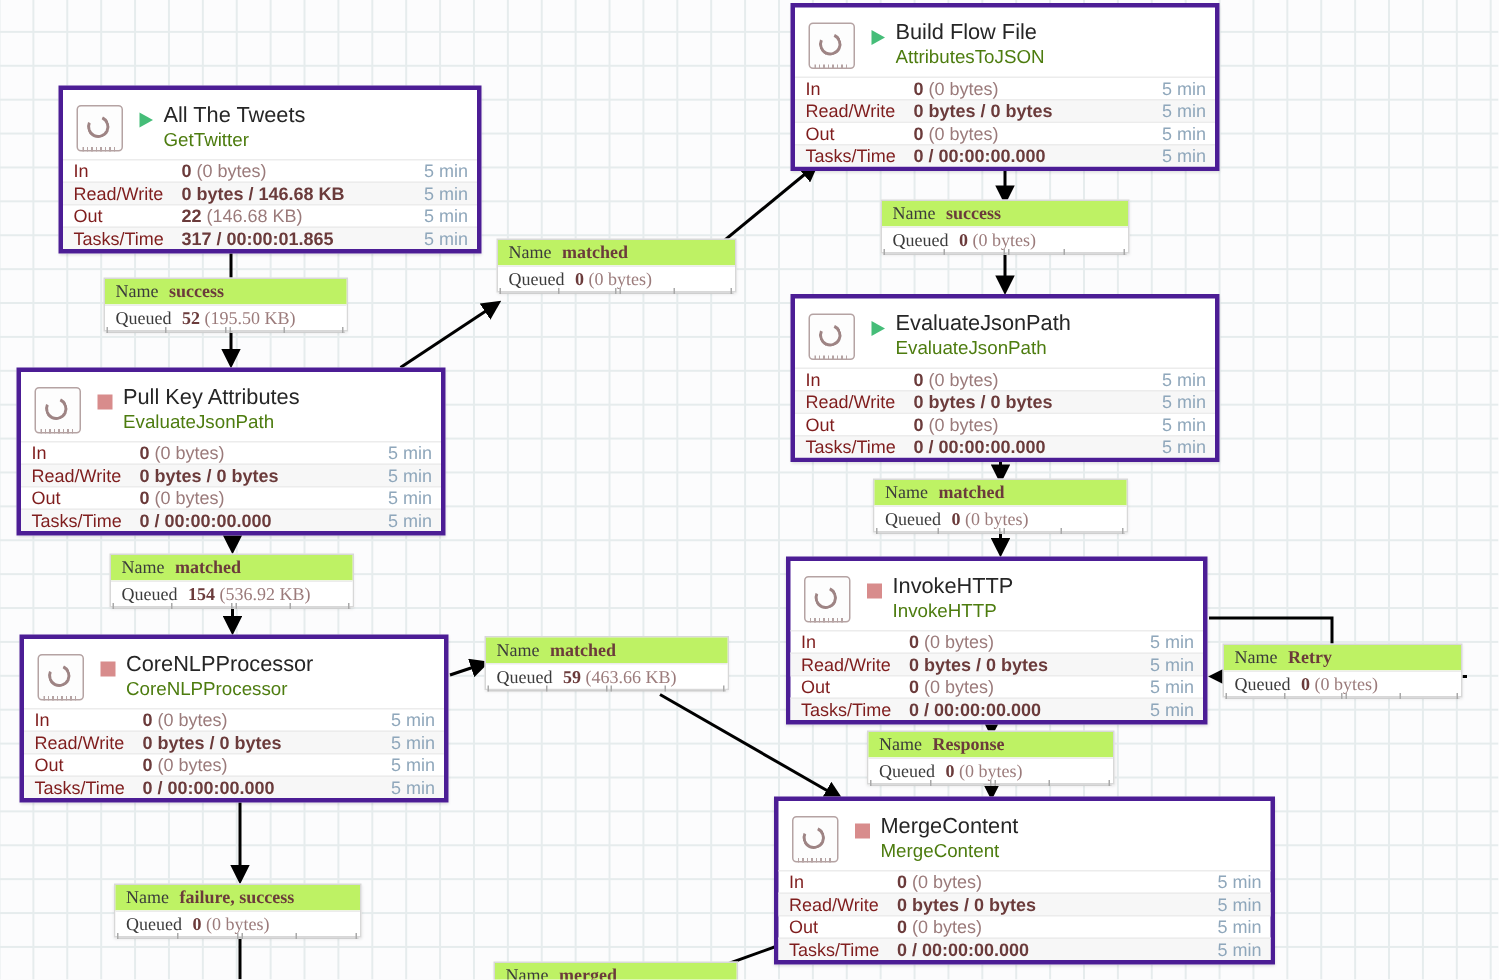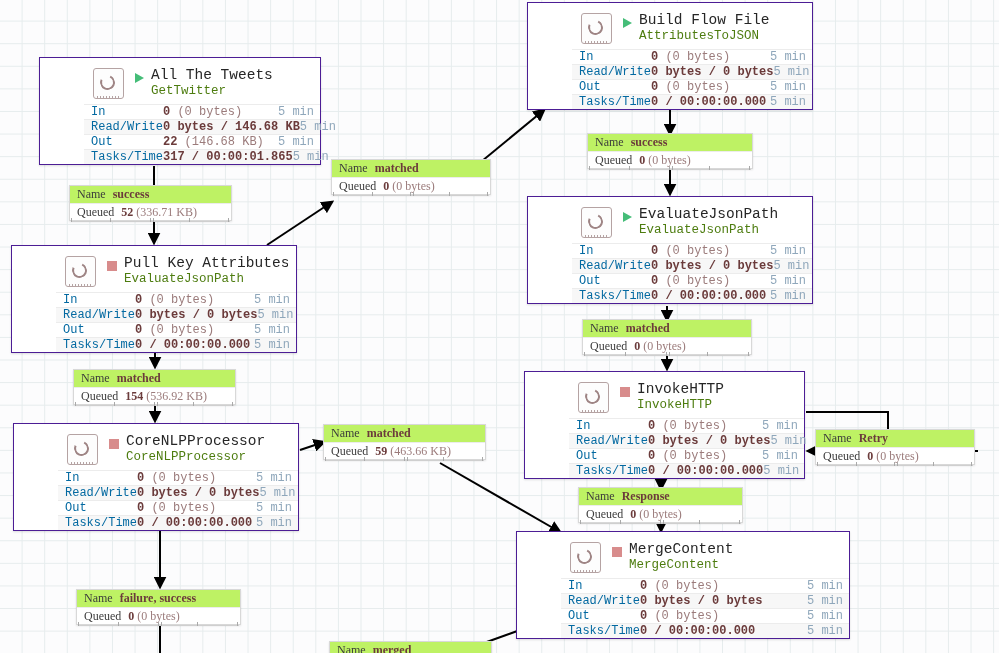--- a/index.html
+++ b/index.html
@@ -29,25 +29,24 @@
   #edges {
     position: absolute;
     left: 0; top: 0;
     width: 999px; height: 653px;
     pointer-events: none;
   }
   
   .processor {
     position: absolute;
     background: #ffffff;
-    border: 1px solid #4c1d95;
+    border: 3px solid #4c1d95;
     box-shadow: 0 1px 2px rgba(0,0,0,0.13);
     box-sizing: border-box;
-    font-family: Liberation Mono, monospace;
-    padding-left: 44px;
+    font-family: Liberation Sans, sans-serif;
   }
   .proc-head {
     display: flex;
     align-items: flex-start;
     padding: 9px 8px 8px 9px;
     height: 46px;
     box-sizing: border-box;
   }
   .proc-icon {
     width: 29px; height: 29px;
@@ -112,21 +111,21 @@
     align-items: center;
     height: 15px;
     font-size: 12px;
     border-top: 1px solid #ececec;
     padding: 0 6px 0 7px;
     box-sizing: border-box;
   }
   .stat-row.alt { background: #f7f7f7; }
   .stat-label {
     flex: 0 0 72px;
-    color: #0369a1;
+    color: #7f1d1d;
   }
   .stat-value {
     flex: 1 1 auto;
     color: #6b3b3b;
     font-weight: bold;
     white-space: nowrap;
   }
   .stat-value .muted {
     color: #9b7b7b;
     font-weight: normal;
@@ -430,21 +429,21 @@
         <span class="stat-label">Tasks/Time</span>
         <span class="stat-value"><span>0 / 00:00:00.000</span> <span class="muted"></span></span>
         <span class="stat-time">5 min</span>
       </div>
     </div>
     <div class="connection" style="left: 69px; top: 185px; width: 163px;">
       <div class="conn-row name">
         <span class="conn-key">Name</span>
         <span class="conn-val">success</span>
       </div>
-      <div class="conn-row queued"><span class="conn-key">Queued</span><span class="conn-val">52</span>&nbsp;<span class="conn-val"><span class="muted">(336.71 KB)</span></span></div>
+      <div class="conn-row queued"><span class="conn-key">Queued</span><span class="conn-val">52</span>&nbsp;<span class="conn-val"><span class="muted">(195.50 KB)</span></span></div>
       <div class="conn-ticks">
         <span class="bar" style="left: 0px; width: 159px;"></span>
         <i style="left: 0px;"></i>
         <i style="left: 39px;"></i>
         <i style="left: 79px;"></i>
         <i style="left: 82px;"></i>
         <i style="left: 118px;"></i>
         <i style="left: 157px;"></i>
       </div>
     </div>

